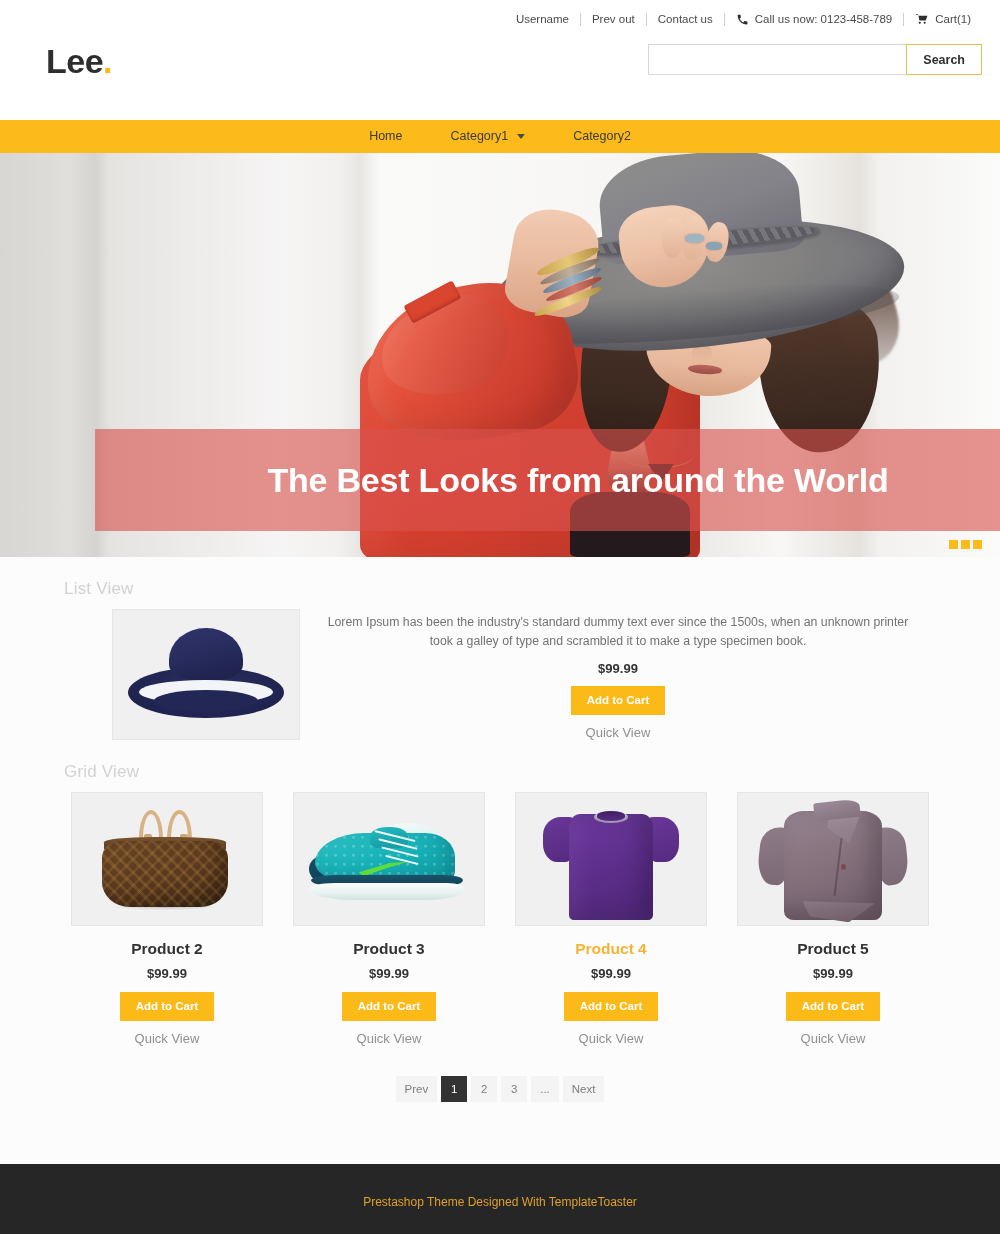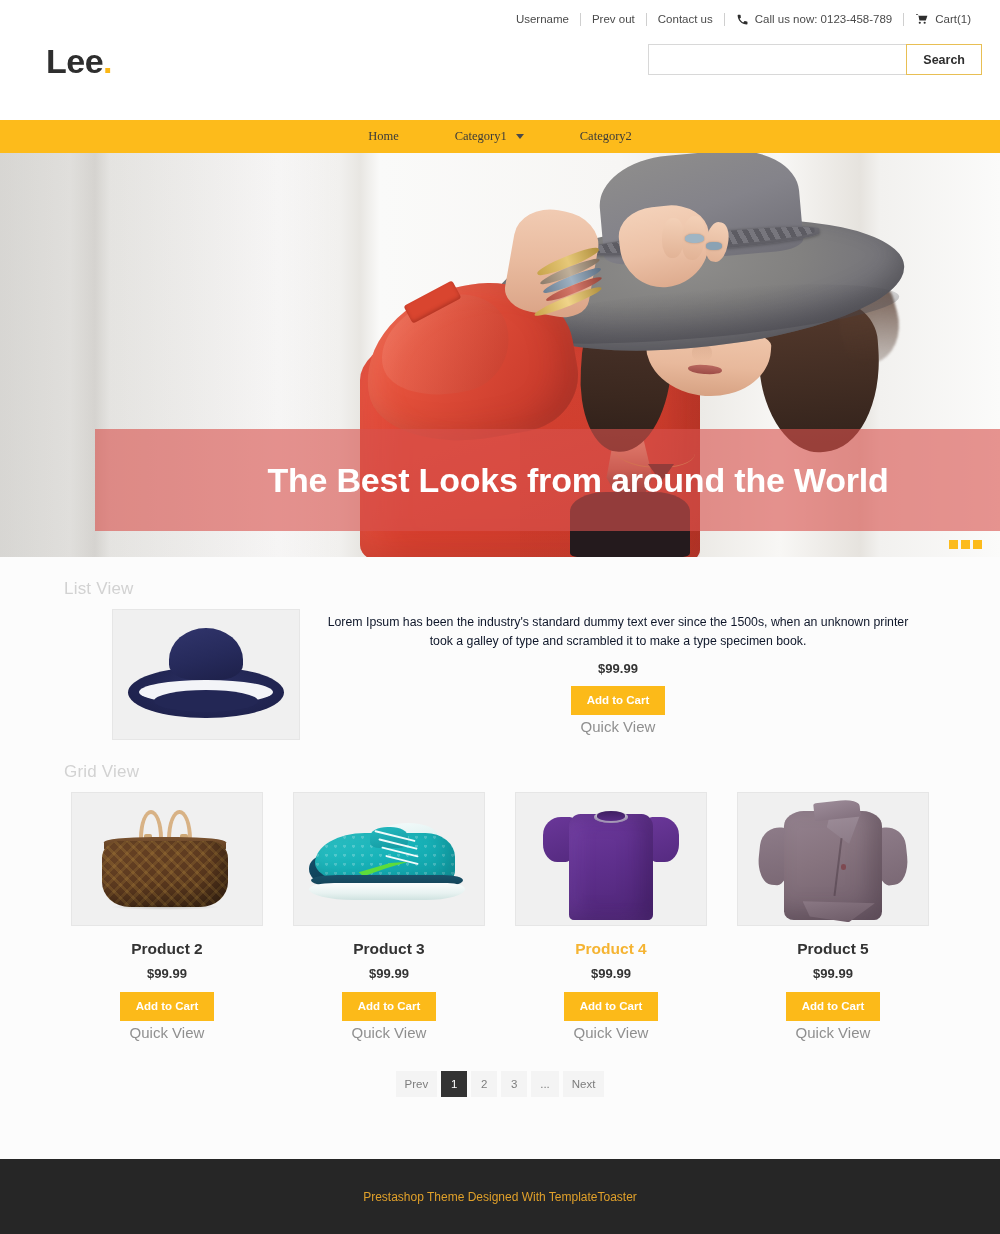--- a/index.html
+++ b/index.html
@@ -82,22 +82,21 @@
     cursor: pointer;
   }
 
   
   .nav {
     background: #fdbb1b;
     height: 33px;
     display: flex;
     align-items: center;
     justify-content: center;
-    gap: 16px;
-    font-family: Liberation Serif, serif;
+    gap: 8px;
   }
   .nav-item {
     color: #3b3b3b;
     font-size: 12.5px;
     text-decoration: none;
     padding: 0 20px;
     display: inline-flex;
     align-items: center;
     gap: 9px;
     line-height: 33px;
@@ -416,21 +415,21 @@
   }
   .p-title {
     font-size: 16.5px;
     font-weight: bold;
     color: #333333;
     margin-bottom: 13px;
   }
   .p-title.active { color: #f5b433; }
   .p-desc {
     font-size: 12.3px;
-    color: #0f172a;
+    color: #737373;
     line-height: 19px;
     max-width: 600px;
     margin: 0 auto 10px;
   }
   .p-price {
     font-size: 13px;
     font-weight: bold;
     color: #333333;
     margin-bottom: 10px;
   }
@@ -441,22 +440,22 @@
     font-size: 11.5px;
     font-weight: bold;
     border: none;
     padding: 8px 16px 8px;
     cursor: pointer;
     font-family: "Liberation Sans", sans-serif;
     line-height: 13px;
   }
   .quickview {
     display: block;
-    margin-top: 3px;
-    font-size: 15px;
+    margin-top: 10px;
+    font-size: 13px;
     color: #8f8f8f;
     text-decoration: none;
   }
 
   
   .grid {
     display: flex;
     justify-content: center;
     gap: 30px;
     padding: 0 52px;

